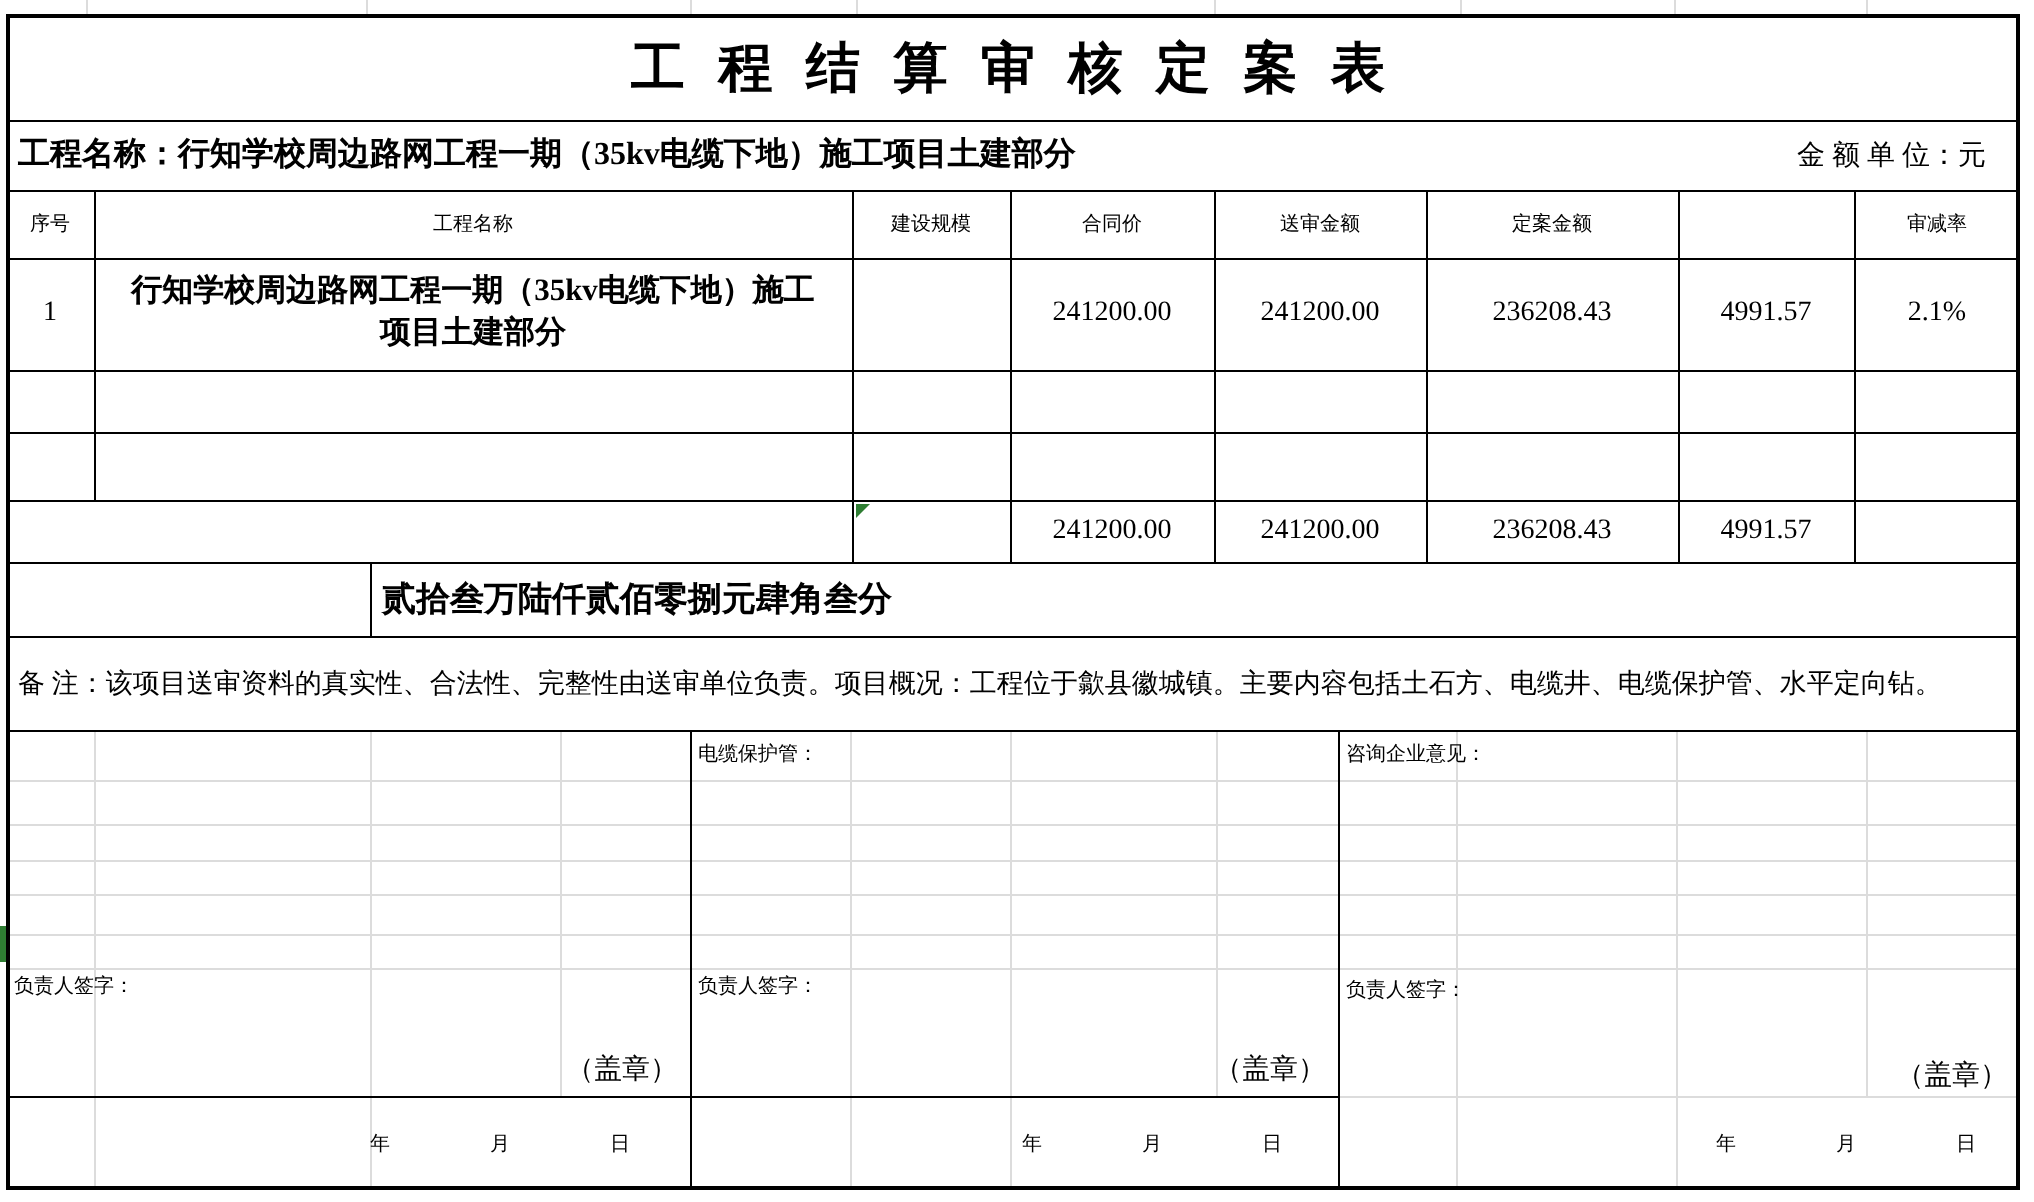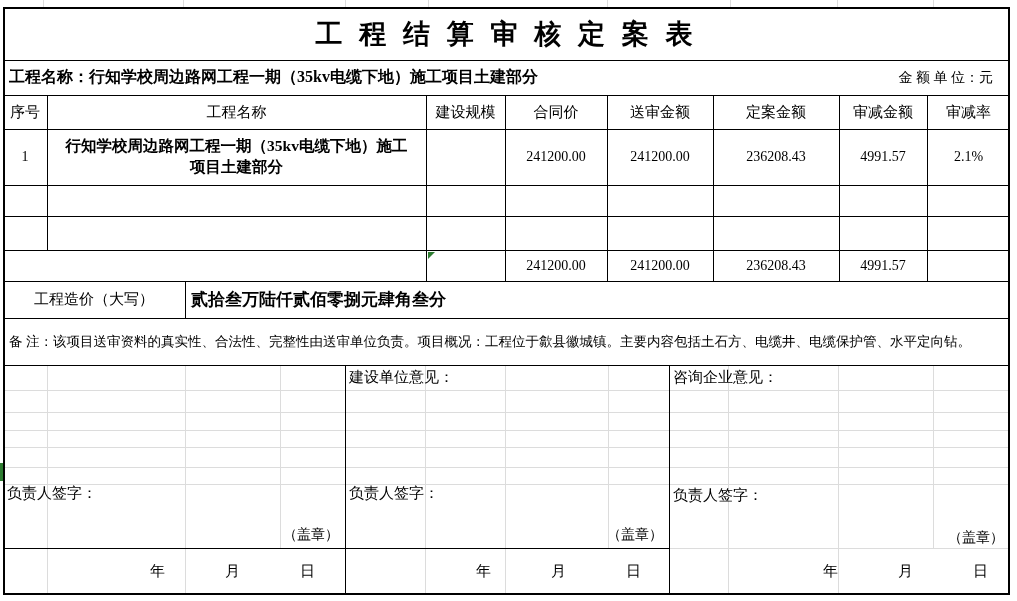--- a/index.html
+++ b/index.html
@@ -16,21 +16,21 @@
   .vline{width:1px;}
   .ghline,.gvline{position:absolute;background:var(--grid,#dcdcdc);}
   .ghline{height:1px;}
   .gvline{width:1px;}
   #outer-border{position:absolute;left:3px;top:7px;width:1007px;height:588px;border:2px solid var(--border,#000);box-sizing:border-box;}
   #title{left:3px;top:7px;width:1007px;height:53px;font-size:27px;letter-spacing:5px;}
   #green-triangle{position:absolute;left:428px;top:252px;width:0;height:0;
     border-top:7px solid var(--green,#2e7d32);border-right:7px solid transparent;}
   #green-strip{position:absolute;left:0;top:463px;width:3px;height:18px;background:var(--green,#2e7d32);}
   .num{font-size:14px;}
-  .hdr{font-size:15px;}
+  .hdr{font-size:10px;}
 </style>
 </head>
 <body>
 
 <div id="sheet" style="--border: #000000; --grid: #dcdcdc; --green: #2e7d32; --bg: #ffffff;">
 
   <div>
     <div class="gvline" style="left:43px;top:0;height:7px"></div>
     <div class="gvline" style="left:183px;top:0;height:7px"></div>
     <div class="gvline" style="left:345px;top:0;height:7px"></div>
@@ -89,21 +89,20 @@
 
   <div class="cell left bold" style="left:3px;top:60px;width:750px;height:35px;padding-left:6px;font-size:16px">工程名称：行知学校周边路网工程一期（35kv电缆下地）施工项目土建部分</div>
   <div class="cell right" style="left:753px;top:60px;width:250px;height:35px;padding-right:10px;font-size:14px">金 额 单 位：元</div>
 
   <div class="cell hdr" style="left:3px;top:95px;width:44px;height:34px">序号</div>
   <div class="cell hdr" style="left:47px;top:95px;width:379px;height:34px">工程名称</div>
   <div class="cell hdr" style="left:426px;top:95px;width:79px;height:34px">建设规模</div>
   <div class="cell hdr" style="left:607px;top:95px;width:106px;height:34px">送审金额</div>
   <div class="cell hdr" style="left:505px;top:95px;width:102px;height:34px">合同价</div>
   <div class="cell hdr" style="left:713px;top:95px;width:126px;height:34px">定案金额</div>
-  <div class="cell hdr" style="left:839px;top:95px;width:88px;height:34px">审减金额</div>
   <div class="cell hdr" style="left:927px;top:95px;width:83px;height:34px">审减率</div>
 
   <div class="cell num" style="left:3px;top:129px;width:44px;height:56px">1</div>
   <div class="cell bold" style="left:47px;top:129px;width:379px;height:56px;padding:0 18px;font-size:15.5px;line-height:1.35">行知学校周边路网工程一期（35kv电缆下地）施工项目土建部分</div>
   <div class="cell" style="left:426px;top:129px;width:79px;height:56px"></div>
   <div class="cell num" style="left:505px;top:129px;width:102px;height:56px">241200.00</div>
   <div class="cell num" style="left:607px;top:129px;width:106px;height:56px">241200.00</div>
   <div class="cell num" style="left:713px;top:129px;width:126px;height:56px">236208.43</div>
   <div class="cell num" style="left:839px;top:129px;width:88px;height:56px">4991.57</div>
   <div class="cell num" style="left:927px;top:129px;width:83px;height:56px">2.1%</div>
@@ -111,33 +110,32 @@
   <div class="cell" style="left:3px;top:185px;width:1007px;height:31px"></div>
   <div class="cell" style="left:3px;top:216px;width:1007px;height:34px"></div>
 
   <div id="green-triangle"></div>
   <div class="cell num" style="left:505px;top:250px;width:102px;height:31px">241200.00</div>
   <div class="cell num" style="left:607px;top:250px;width:106px;height:31px">241200.00</div>
   <div class="cell num" style="left:713px;top:250px;width:126px;height:31px">236208.43</div>
   <div class="cell num" style="left:839px;top:250px;width:88px;height:31px">4991.57</div>
   <div class="cell num" style="left:927px;top:250px;width:83px;height:31px"></div>
 
-  <div class="cell hdr" style="left:3px;top:281px;width:182px;height:37px">工程造价（大写）</div>
   <div class="cell left bold" style="left:185px;top:281px;width:767px;height:37px;padding-left:6px;font-size:17px">贰拾叁万陆仟贰佰零捌元肆角叁分</div>
 
   <div class="cell left" style="left:3px;top:318px;width:1007px;height:47px;padding-left:6px;font-size:13.5px">备  注：该项目送审资料的真实性、合法性、完整性由送审单位负责。项目概况：工程位于歙县徽城镇。主要内容包括土石方、电缆井、电缆保护管、水平定向钻。</div>
 
   <div style="position:absolute;left:3px;top:365px;width:342px;height:230px">
     <div class="cell left hdr" style="left:4px;top:118px;width:200px;height:20px">负责人签字：</div>
     <div class="cell right" style="right:6px;top:160px;width:120px;height:20px;font-size:14px">（盖章）</div>
     <div class="cell right hdr" style="right:20px;top:183px;width:260px;height:47px;letter-spacing:10px">年　　月　　日</div>
   </div>
 
   <div style="position:absolute;left:345px;top:365px;width:324px;height:230px">
-    <div class="cell left hdr" style="left:4px;top:2px;width:300px;height:20px">建设单位意见：</div>
+    <div class="cell left hdr" style="left:4px;top:2px;width:300px;height:20px">电缆保护管：</div>
     <div class="cell left hdr" style="left:4px;top:118px;width:200px;height:20px">负责人签字：</div>
     <div class="cell right" style="right:6px;top:160px;width:120px;height:20px;font-size:14px">（盖章）</div>
     <div class="cell right hdr" style="right:18px;top:183px;width:260px;height:47px;letter-spacing:10px">年　　月　　日</div>
   </div>
 
   <div style="position:absolute;left:669px;top:365px;width:341px;height:230px">
     <div class="cell left hdr" style="left:4px;top:2px;width:300px;height:20px">咨询企业意见：</div>
     <div class="cell left hdr" style="left:4px;top:120px;width:200px;height:20px">负责人签字：</div>
     <div class="cell right" style="right:6px;top:163px;width:120px;height:20px;font-size:14px">（盖章）</div>
     <div class="cell right hdr" style="right:12px;top:183px;width:260px;height:47px;letter-spacing:10px">年　　月　　日</div>

